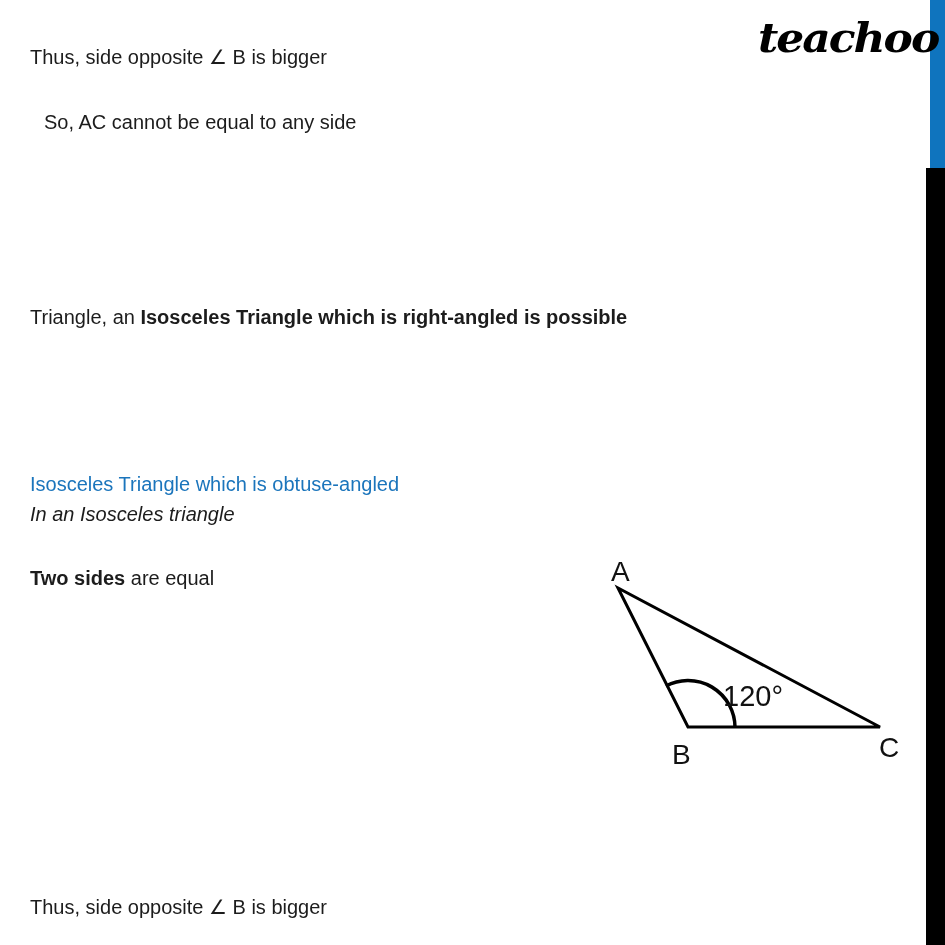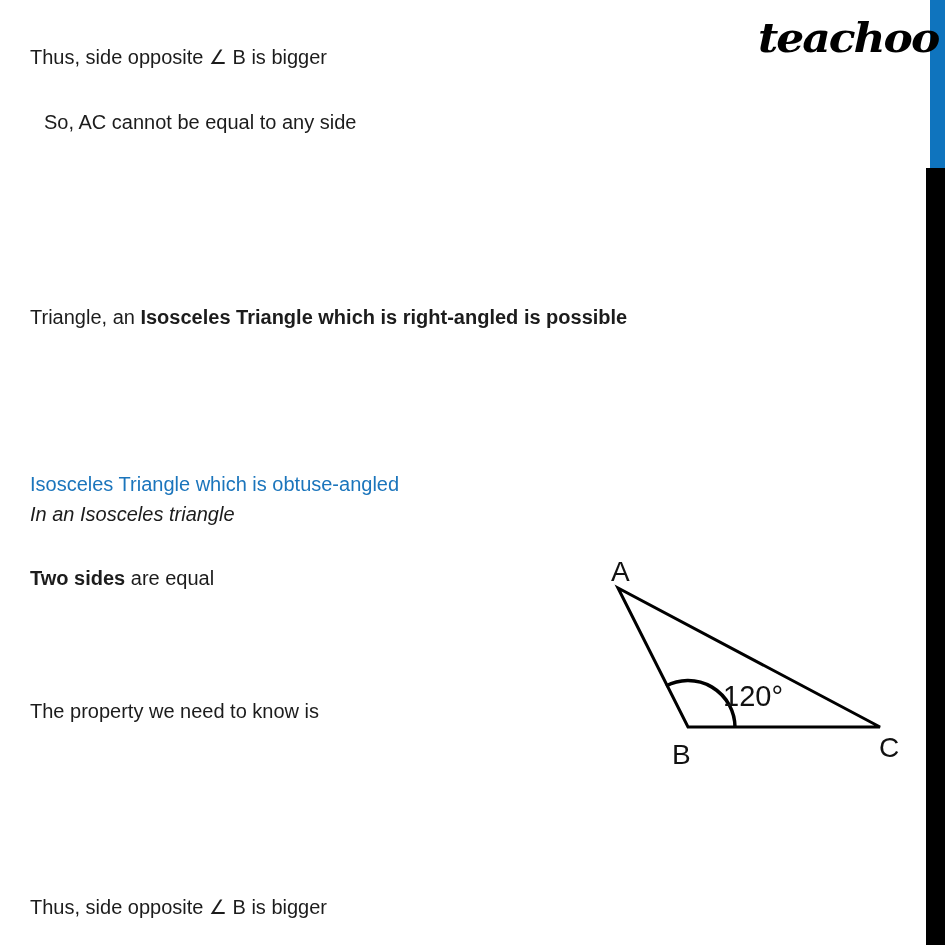--- a/index.html
+++ b/index.html
@@ -85,21 +85,20 @@
   <div class="line l2">So, AC cannot be equal to any side</div>
 
   <div class="line l4"><span>Triangle, an </span><b>Isosceles Triangle which is right-angled is possible</b></div>
 
   <div class="line heading">Isosceles Triangle which is obtuse-angled</div>
 
   <div class="line l5">In an Isosceles triangle</div>
 
   <div class="line l6"><b>Two sides</b><span> are equal</span></div>
 
-  <div class="line l7">The property we need to know is</div>
   <div class="line l9">Thus, side opposite ∠ B is bigger</div>
 
   <div class="diagram">
     <svg viewBox="0 0 325 235" xmlns="http://www.w3.org/2000/svg">
       <path class="tri-line" d="M 23 43 L 93 182 L 285 182 Z"></path>
       <path class="tri-arc" d="M 71 141 A 47 47 0 0 1 140 182"></path>
       <text class="tri-label" x="16" y="36">A</text>
       <text class="tri-label" x="77" y="219">B</text>
       <text class="tri-label" x="284" y="212">C</text>
       <text class="angle-label" x="128" y="161">120°</text>

